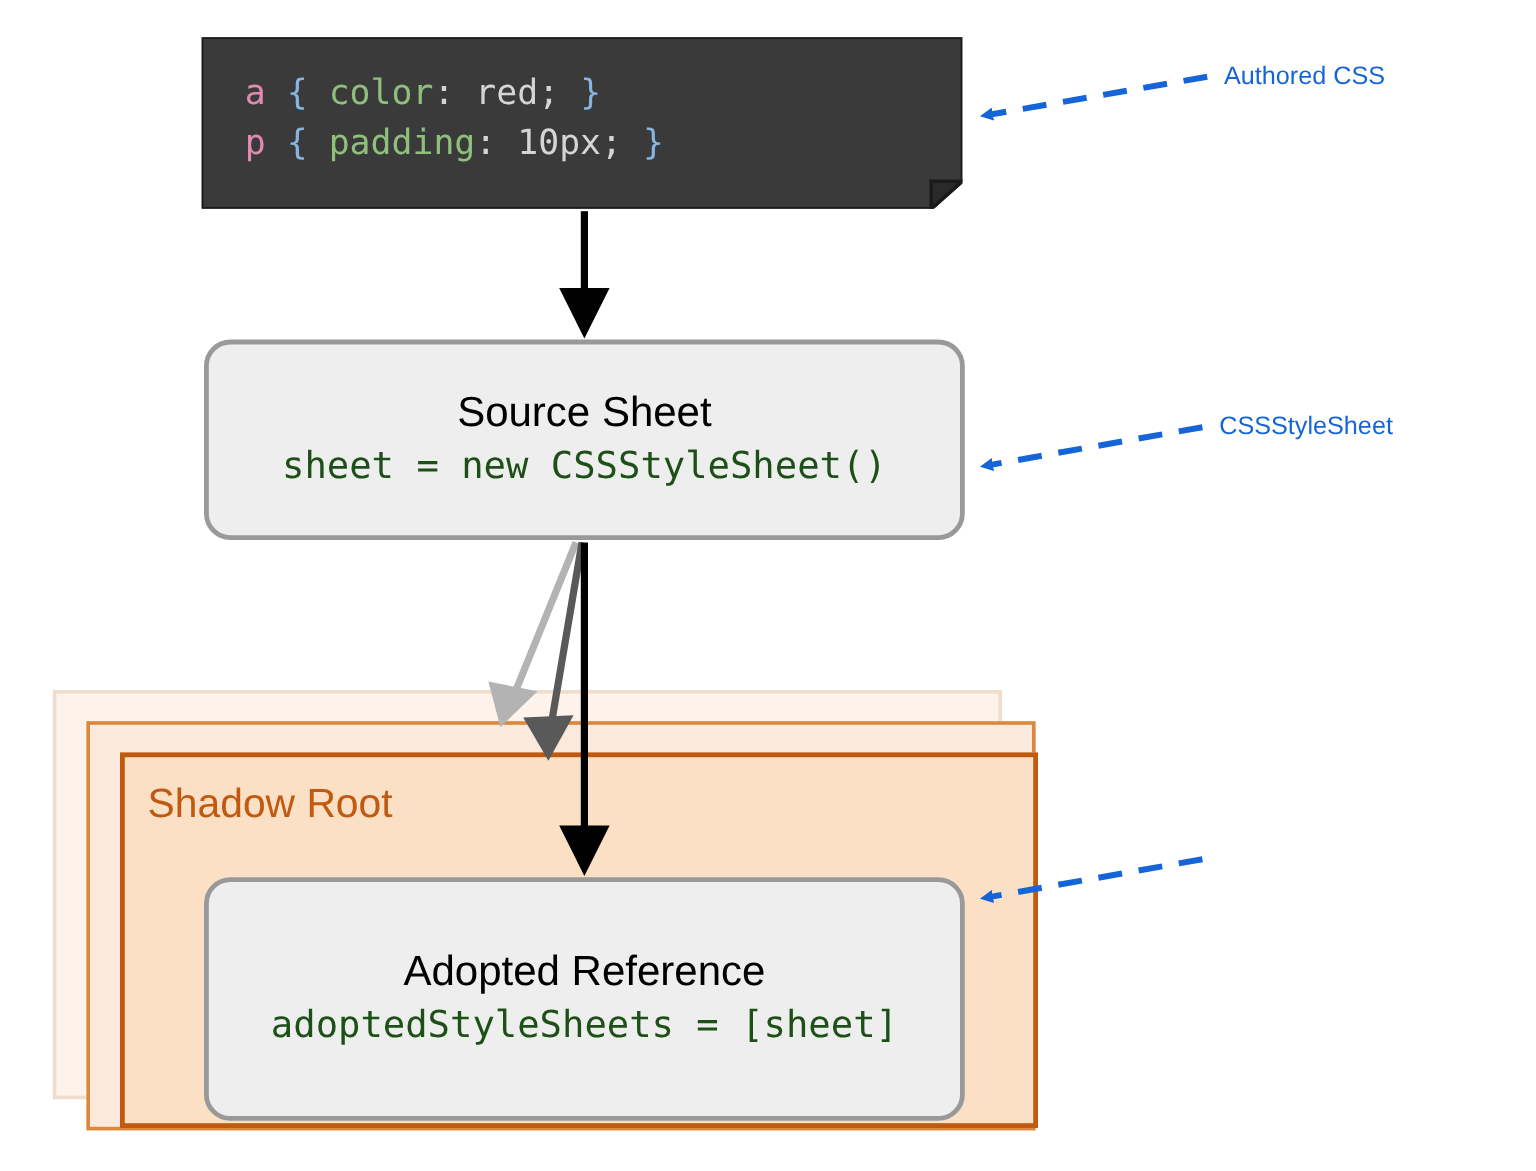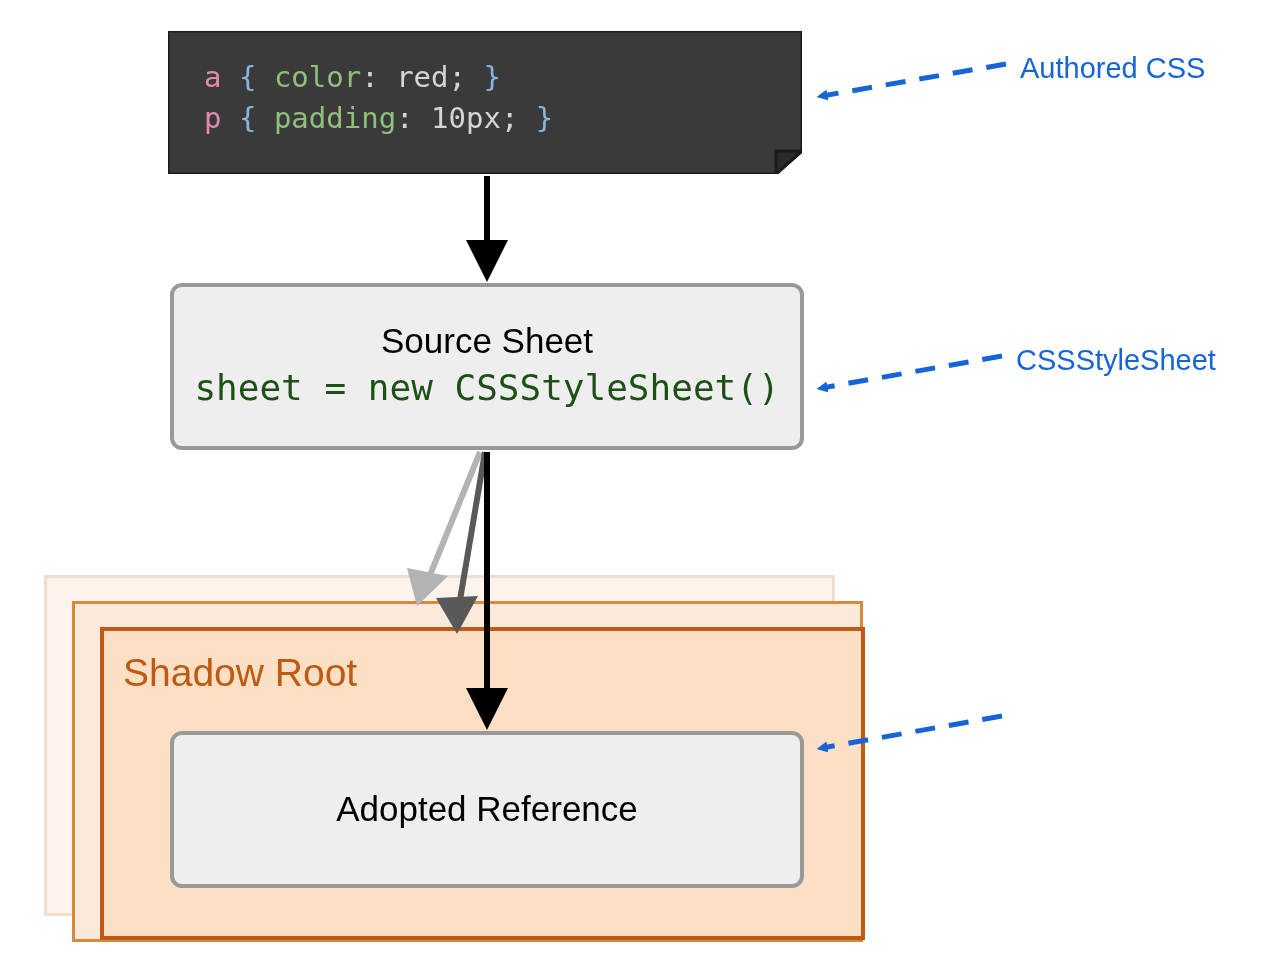--- a/index.html
+++ b/index.html
@@ -55,53 +55,53 @@
   .tok-prop  { color: #8ec07c; }
   .tok-val   { color: #d5d5d5; }
   .tok-punc  { color: #d5d5d5; }
 
   
   .node {
     position: absolute;
     box-sizing: border-box;
     background: #eeeeee;
     border: 4px solid #999999;
-    border-radius: 12px;
+    border-radius: 22px;
     display: flex;
     flex-direction: column;
     align-items: center;
     justify-content: center;
   }
   .node .node-title {
     font-family: "Liberation Sans", sans-serif;
     font-size: 35px;
     color: #000000;
     line-height: 1.15;
     white-space: nowrap;
   }
   .node .node-code {
     font-family: "DejaVu Sans Mono", "Liberation Mono", monospace;
-    font-size: 36px;
+    font-size: 31px;
     color: #1d5016;
     line-height: 1.3;
     white-space: nowrap;
     margin-top: 4px;
   }
 
   #node-source-sheet {
     left: 170px;
     top: 283px;
     width: 634px;
     height: 167px;
   }
   #node-adopted-reference {
     left: 170px;
     top: 731px;
     width: 634px;
-    height: 157px;
+    height: 203px;
   }
 
   
   .shadow-layer {
     position: absolute;
     box-sizing: border-box;
   }
   #shadow-layer-back {
     left: 44px;
     top: 575px;
@@ -124,30 +124,30 @@
     width: 765px;
     height: 313px;
     background: #fbe0c6;
     border: 4px solid #c05a10;
   }
   #shadow-root-label {
     position: absolute;
     left: 123px;
     top: 651px;
     font-family: "Liberation Sans", sans-serif;
-    font-size: 39px;
+    font-size: 34px;
     color: #c05a10;
     white-space: nowrap;
   }
 
   
   .annotation-label {
     position: absolute;
     font-family: "Liberation Sans", sans-serif;
-    font-size: 29px;
+    font-size: 21px;
     color: #1565d8;
     white-space: nowrap;
   }
   #label-authored-css   { left: 1020px; top: 52px; }
   #label-instantiation  { left: 1016px; top: 344px; }
   #label-application    { left: 1016px; top: 704px; }
 </style>
 </head>
 <body>
 
@@ -172,20 +172,21 @@
     <div class="code-text" style="top:67px"><span class="tok-sel">p</span> <span class="tok-brace">{</span> <span class="tok-prop">padding</span><span class="tok-punc">:</span> <span class="tok-val">10px</span><span class="tok-punc">;</span> <span class="tok-brace">}</span></div>
   </div>
 
   <div class="node" id="node-source-sheet">
     <div class="node-title">Source Sheet</div>
     <div class="node-code">sheet = new CSSStyleSheet()</div>
   </div>
 
   <div class="node" id="node-adopted-reference">
     <div class="node-title">Adopted Reference</div>
+    <div class="node-code">adoptedStyleSheets = [sheet]</div>
   </div>
 
   <svg id="vector" viewBox="0 0 1280 976">
     <defs>
       <marker id="arrow-black" markerWidth="12" markerHeight="12" refX="6" refY="6" orient="auto" markerUnits="userSpaceOnUse">
         <path d="M 0 0 L 12 6 L 0 12 Z" fill="#000000"></path>
       </marker>
       <marker id="arrow-blue" markerWidth="11" markerHeight="11" refX="5.5" refY="5.5" orient="auto" markerUnits="userSpaceOnUse">
         <path d="M 0 0 L 11 5.5 L 0 11 Z" fill="#1565d8"></path>
       </marker>

